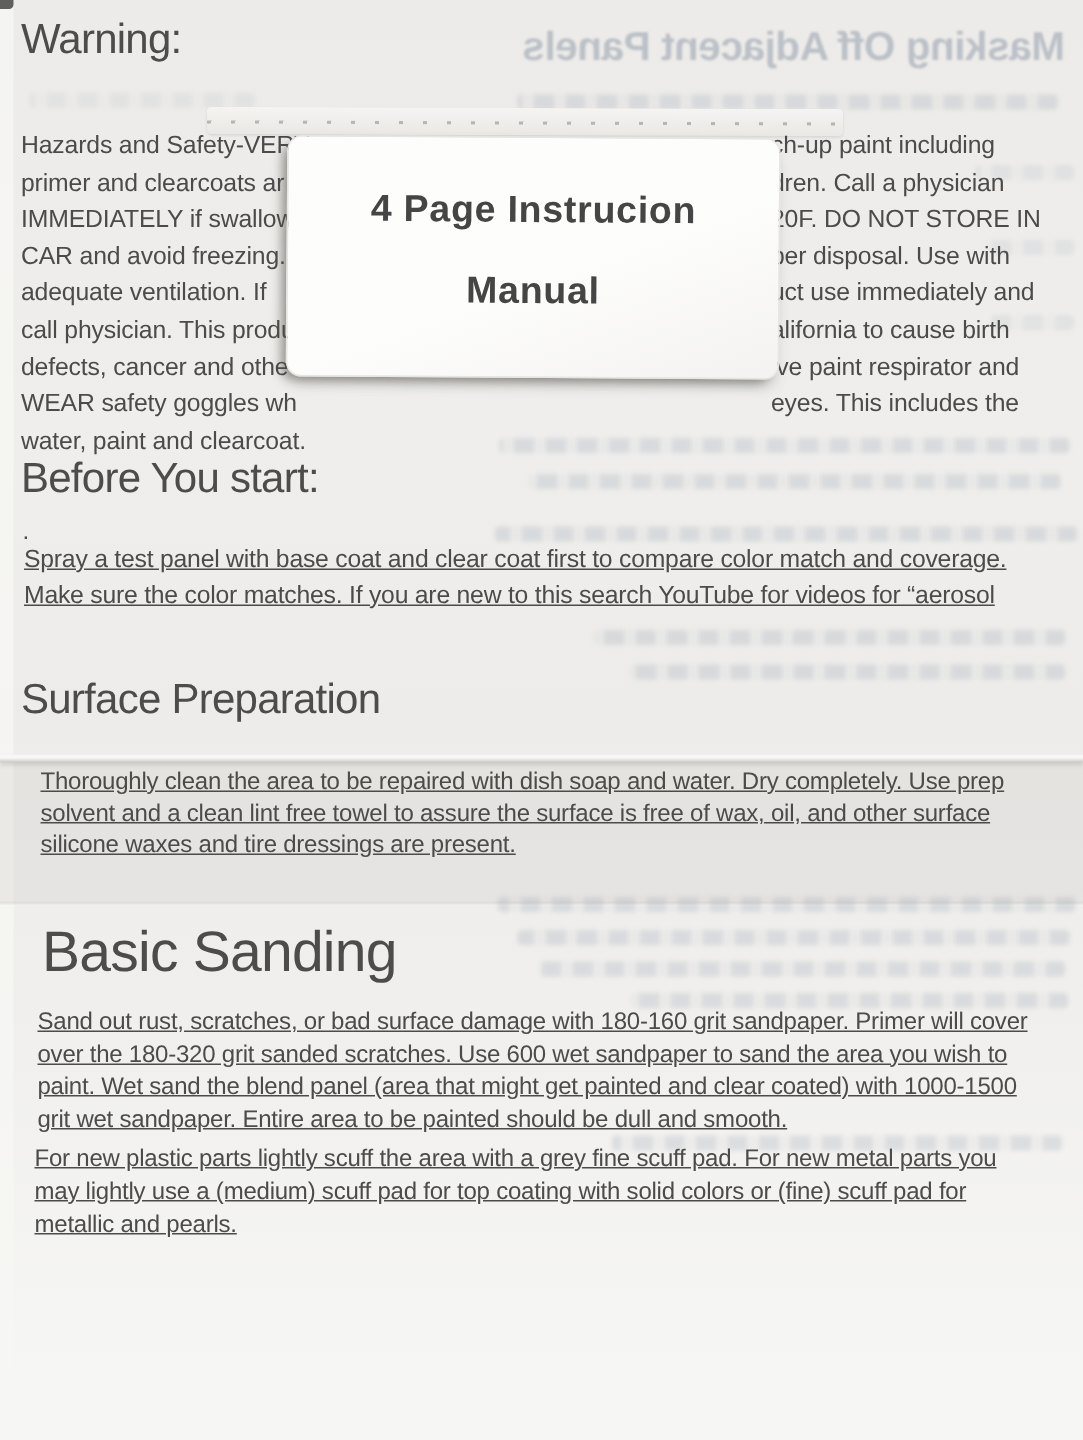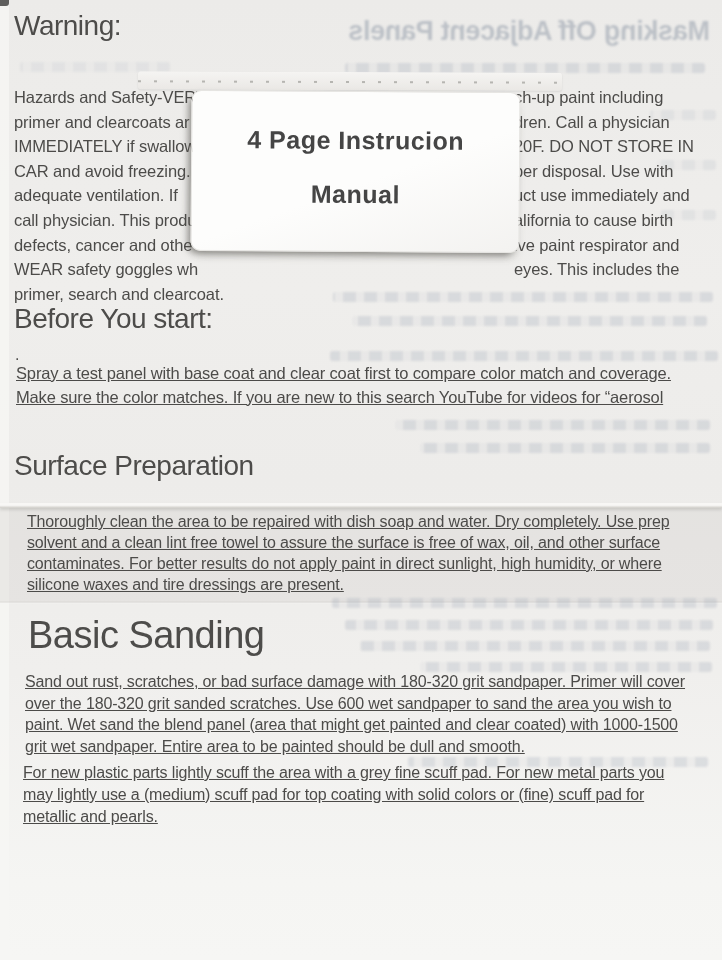--- a/index.html
+++ b/index.html
@@ -138,21 +138,21 @@
       </div>
     <div class="wline">
         <span class="wl">defects, cancer and othe</span>
         <span class="wr">ive paint respirator and</span>
       </div>
     <div class="wline">
         <span class="wl">WEAR safety goggles wh</span>
         <span class="wr">eyes. This includes the</span>
       </div>
     <div class="wline">
-        <span class="wl">primer, search and clearcoat.</span>
+        <span class="wl">water, paint and clearcoat.</span>
         <span class="wr"></span>
       </div>
   </div>
 
   <div class="perf-strip"></div>
 
   <div class="sticker">
     <div class="sticker-title">4 Page Instrucion</div>
     <div class="sticker-sub">Manual</div>
   </div>
@@ -161,27 +161,26 @@
   <div class="stray-dot">.</div>
   <div class="par" style="left:16px;top:362px;line-height:23.5px;font-size:16.5px;">
     <div class="pline">Spray a test panel with base coat and clear coat first to compare color match and coverage.</div>
     <div class="pline">Make sure the color matches.  If you are new to this search YouTube for videos for “aerosol</div>
   </div>
 
   <div class="h h1" style="left:14px;top:452px;">Surface Preparation</div>
   <div class="par" style="left:14px;top:511px;line-height:21px;margin-left:13px;">
     <div class="pline">Thoroughly clean the area to be repaired with dish soap and water.  Dry completely. Use prep</div>
     <div class="pline">solvent and a clean lint free towel to assure the surface is free of wax, oil, and other surface</div>
-    <div class="pline">contaminates. For better results do not apply paint in direct sunlight, high humidity, or where</div>
     <div class="pline">silicone waxes and tire dressings are present.</div>
   </div>
 
   <div class="h h2" style="left:28px;top:616px;">Basic Sanding</div>
   <div class="par" style="left:25px;top:671px;line-height:21.5px;">
-    <div class="pline">Sand out rust, scratches, or bad surface damage with 180-320 grit sandpaper. Primer will cover</div>
+    <div class="pline">Sand out rust, scratches, or bad surface damage with 180-160 grit sandpaper. Primer will cover</div>
     <div class="pline">over the 180-320 grit sanded scratches. Use 600 wet sandpaper to sand the area you wish to</div>
     <div class="pline">paint. Wet sand the blend panel (area that might get painted and clear coated) with 1000-1500</div>
     <div class="pline">grit wet sandpaper. Entire area to be painted should be dull and smooth.</div>
   </div>
 
   <div class="par" style="left:23px;top:762px;line-height:22px;">
     <div class="pline">For new plastic parts lightly scuff the area with a grey fine scuff pad. For new metal parts you</div>
     <div class="pline">may lightly use a (medium) scuff pad for top coating with solid colors or (fine) scuff pad for</div>
     <div class="pline">metallic and pearls.</div>
   </div>

